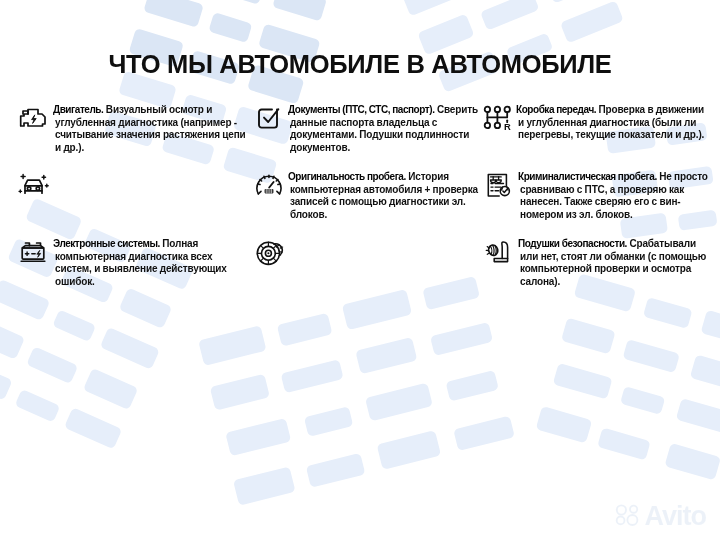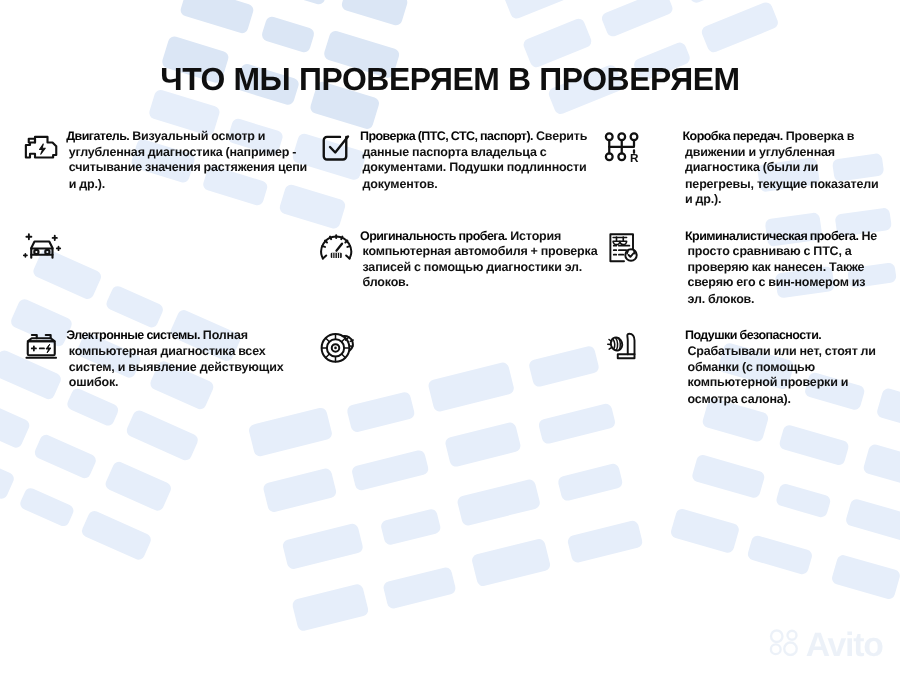--- a/index.html
+++ b/index.html
@@ -96,21 +96,21 @@
     letter-spacing: -0.45px;
     color: #050505;
   }
   .body-text .rest {
     font-weight: 700;
   }
 
   
   .col1 .body-text { max-width: 196px; }
   .col2 .body-text { max-width: 196px; }
-  .col3 .body-text { max-width: 192px; margin-left: 30px; }
+  .col3 .body-text { max-width: 192px; }
 
   
   .watermark {
     position: absolute;
     right: 14px;
     bottom: 8px;
     display: flex;
     align-items: center;
     gap: 4px;
     opacity: 0.30;
@@ -215,21 +215,21 @@
     <div class="tread-group" style="left:620px; top:120px; width:160px; height:220px; transform: rotate(-8deg);">
       <div class="tread dim" style="left:0px;  top:0px;   width:48px; height:22px;"></div>
       <div class="tread dim" style="left:60px; top:4px;   width:40px; height:18px;"></div>
       <div class="tread dim" style="left:0px;  top:44px;  width:44px; height:22px;"></div>
       <div class="tread dim" style="left:56px; top:48px;  width:44px; height:18px;"></div>
       <div class="tread dim" style="left:2px;  top:88px;  width:46px; height:20px;"></div>
       <div class="tread dim" style="left:60px; top:92px;  width:38px; height:16px;"></div>
     </div>
   </div>
 
-  <div class="title">ЧТО МЫ ПРОВЕРЯЕМ В ПРОВЕРЯЕМ</div>
+  <div class="title">ЧТО МЫ АВТОМОБИЛЕ В АВТОМОБИЛЕ</div>
 
   <div class="grid">
 
     <div class="cell col1">
       <span class="icon-box">
         <svg width="30" height="26" viewBox="0 0 30 26" fill="none" stroke="#111" stroke-width="1.7" stroke-linejoin="round" stroke-linecap="round">
           <path d="M4 9 L4 6 L9 6 L9 9"></path>
           <path d="M9 9 L9 4.5 L19 4.5 L19 9 L23 9 L26 12 L26 19 L23.5 19 L23.5 21 L9 21 L9 18 L5 18 L5 21 L1.7 21 L1.7 11 L5 11 L5 9 Z"></path>
           <path d="M15.6 10.2 L12.6 14.6 L15.1 14.6 L13.6 18.4 L17.2 13.6 L14.6 13.6 Z" fill="#111" stroke-width="0.9"></path>
         </svg>
@@ -240,21 +240,21 @@
     </div>
 
     <div class="cell col2">
       <span class="icon-box">
         <svg width="28" height="27" viewBox="0 0 28 27" fill="none" stroke="#111" stroke-width="1.9" stroke-linejoin="round" stroke-linecap="round">
           <path d="M22 4.5 L22 20 A2.6 2.6 0 0 1 19.4 22.6 L6.6 22.6 A2.6 2.6 0 0 1 4 20 L4 7.1 A2.6 2.6 0 0 1 6.6 4.5 L17 4.5"></path>
           <path d="M9 12.6 L13.2 17 L23.4 4.2"></path>
         </svg>
       </span>
       <span class="body-text">
-        <span class="lead">Проверка (ПТС, СТС, паспорт).</span><span class="rest"> Сверить данные паспорта владельца с документами. Подушки подлинности документов.</span>
+        <span class="lead">Документы (ПТС, СТС, паспорт).</span><span class="rest"> Сверить данные паспорта владельца с документами. Подушки подлинности документов.</span>
       </span>
     </div>
 
     <div class="cell col3">
       <span class="icon-box" style="width:30px;">
         <svg width="30" height="27" viewBox="0 0 30 27" fill="none" stroke="#111" stroke-width="1.8" stroke-linejoin="round" stroke-linecap="round">
           <circle cx="4.4" cy="4.4" r="2.7"></circle>
           <circle cx="14.4" cy="4.4" r="2.7"></circle>
           <circle cx="24.2" cy="4.4" r="2.7"></circle>
           <circle cx="4.4" cy="20.4" r="2.7"></circle>

